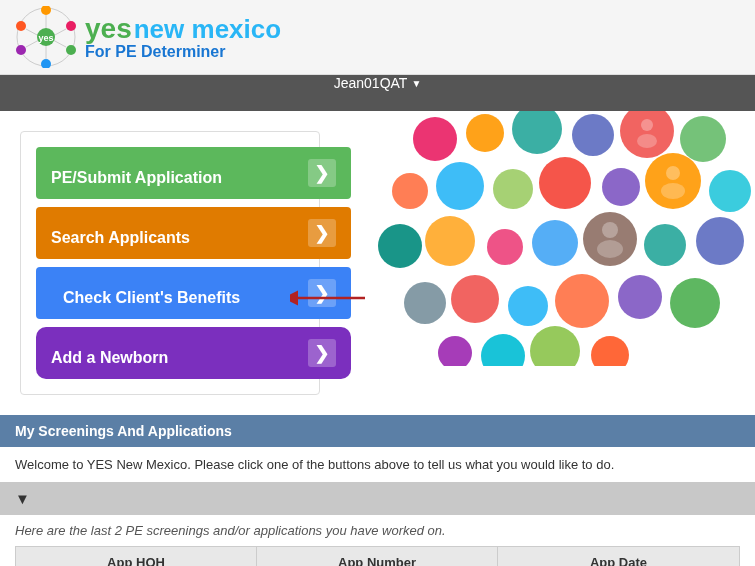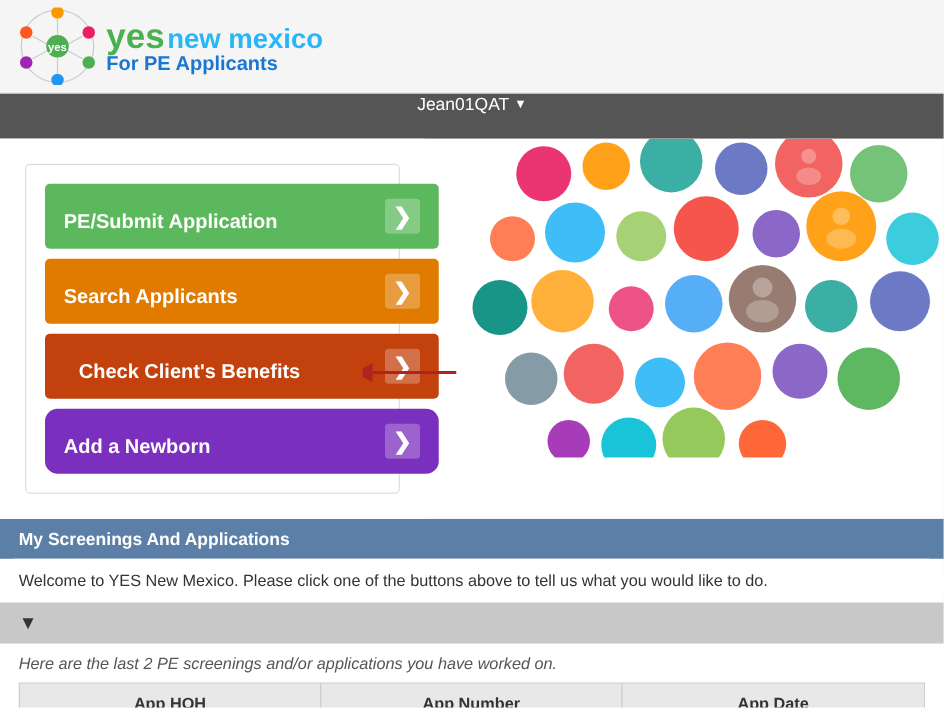--- a/index.html
+++ b/index.html
@@ -85,21 +85,21 @@
       cursor: pointer;
       font-size: 16px;
       font-weight: bold;
       color: white;
       text-align: left;
     }
     .menu-btn:last-child { margin-bottom: 0; }
 
     .btn-green { background: #5cb85c; }
     .btn-orange { background: #e07b00; }
-    .btn-dark-red { background: #c2410c; padding-left: 27px; }
+    .btn-dark-red { background: #3b82f6; padding-left: 27px; }
     .btn-purple { background: #7b2fbe; border-radius: 10px; }
 
     .btn-arrow {
       width: 28px;
       height: 28px;
       background: rgba(255,255,255,0.25);
       border-radius: 3px;
       display: flex;
       align-items: center;
       justify-content: center;
@@ -217,23 +217,23 @@
       <line x1="31" y1="53" x2="31" y2="36" stroke="#ccc" stroke-width="1"></line>
       <line x1="11" y1="41" x2="24" y2="34" stroke="#ccc" stroke-width="1"></line>
       <line x1="11" y1="23" x2="24" y2="30" stroke="#ccc" stroke-width="1"></line>
 
       <circle cx="31" cy="31" r="9" fill="#4caf50"></circle>
       <text x="31" y="35" text-anchor="middle" font-size="9" font-weight="bold" fill="white">yes</text>
     </svg>
     <div class="logo-text">
       <div style="display:flex; align-items:baseline; gap:2px;">
         <span style="font-size:28px; font-weight:bold; color:#4caf50;">yes</span>
-        <span style="font-size:22px; color:#29b6f6; font-weight:bold;">new mexico</span>
+        <span style="font-size:26px; color:#29b6f6; font-weight:bold;">new mexico</span>
       </div>
-      <div style="font-size:16px; color:#1976d2; font-weight:bold; margin-top:-2px;">For PE Applicants</div>
+      <div style="font-size:16px; color:#1976d2; font-weight:bold; margin-top:-2px;">For PE Determiner</div>
     </div>
   </div>
 </div>
 
 <div class="navbar">
   <div class="nav-user">
     <span>Jean01QAT</span>
     <span class="arrow">▼</span>
   </div>
   <a class="nav-signout">Sign Out</a>

